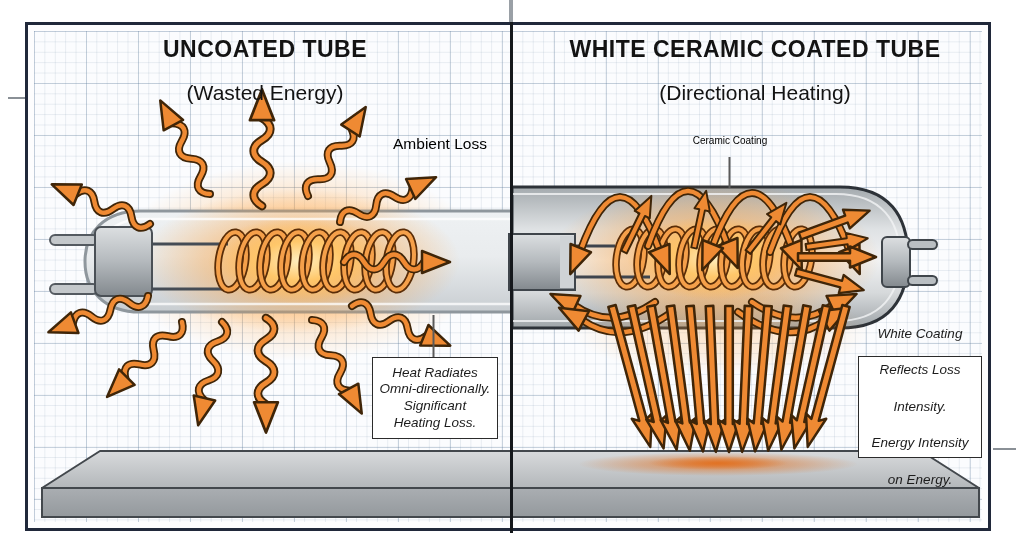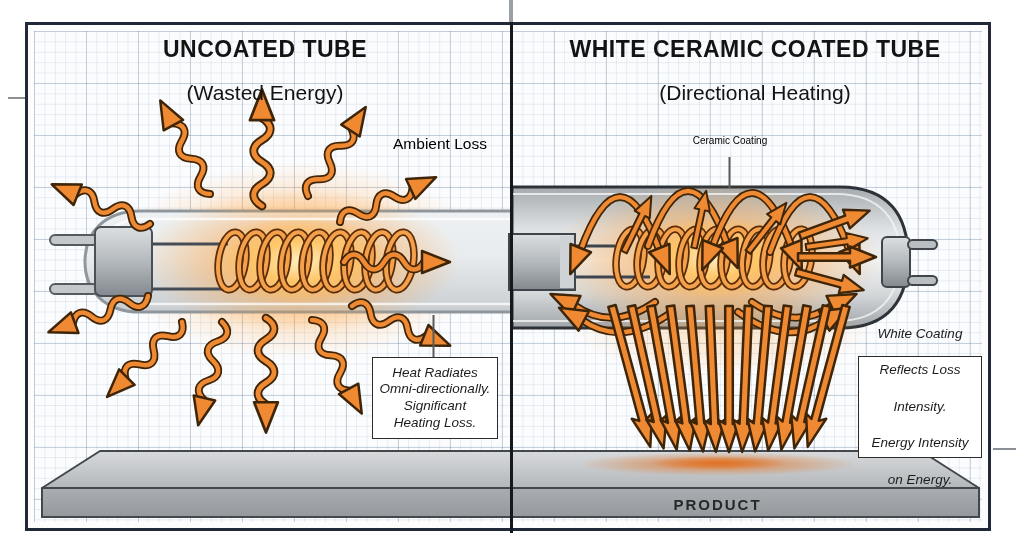--- a/index.html
+++ b/index.html
@@ -254,14 +254,13 @@
   </div>
 
   <div class="callout" style="left:858px;top:356px;width:122px;height:100px;gap:20px;">
     <div>White Coating</div>
     <div>Reflects Loss</div>
     <div>Intensity.</div>
     <div>Energy Intensity</div>
     <div>on Energy.</div>
   </div>
 
-  <div class="txt product-label" style="left:640px;top:496px;width:155px;">PRODUCT</div>
 </div>
 
 </body></html>

